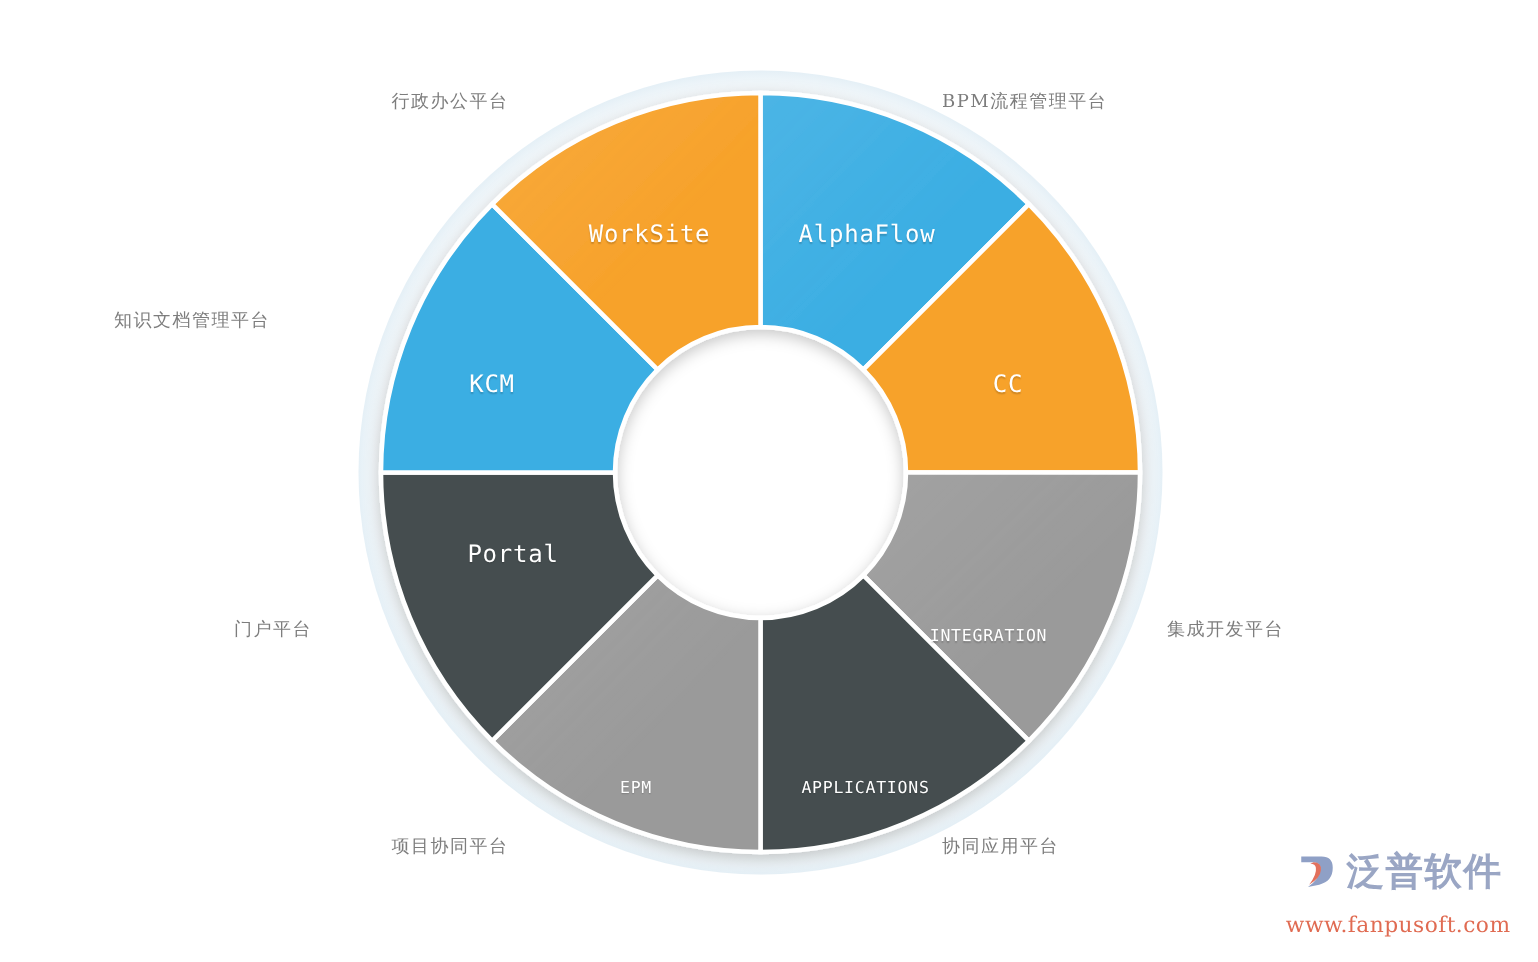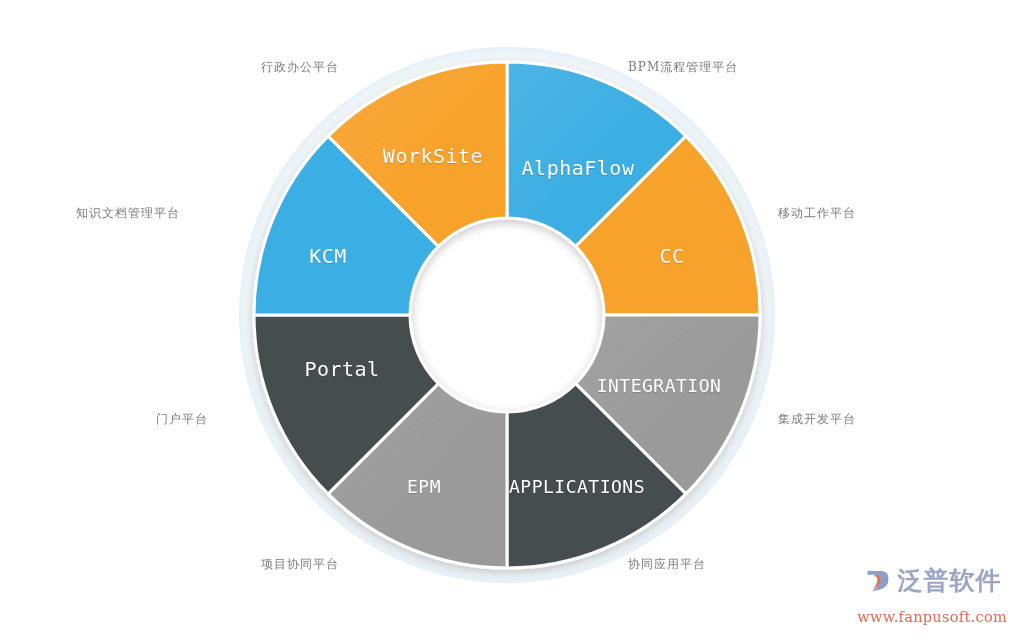--- a/index.html
+++ b/index.html
@@ -13,27 +13,27 @@
   #stage{position:absolute;left:0;top:0;width:1025px;height:641px;}
 
   .donut-svg{position:absolute;left:0;top:0;width:1025px;height:641px;}
 
   
   .seg-label{
     position:absolute;
     transform:translate(-50%,-50%);
     color:#ffffff;
     font-family:"DejaVu Sans Mono","Liberation Mono",monospace;
-    font-size:20px;
+    font-size:16px;
     letter-spacing:.5px;
     white-space:nowrap;
     pointer-events:none;
     text-shadow:0 1px 1px rgba(0,0,0,.18);
   }
-  .seg-label.small{font-size:18px;}
+  .seg-label.small{font-size:11px;margin-top:39px;}
 
   
   .cap{
     position:absolute;
     color:#7d7d7d;
     font-family:"DejaVu Serif","Liberation Serif",serif;
     font-size:12px;
     letter-spacing:1px;
     white-space:nowrap;
   }
@@ -134,32 +134,31 @@
         <path fill="url(#shBlue)" d="M 507 62 A 253 253 0 0 1 685.90 136.10 L 575.59 246.41 A 97 97 0 0 0 507 218 Z"></path>
         <path fill="url(#shBlue)" d="M 760 315 A 253 253 0 0 1 685.90 493.90 L 575.59 383.59 A 97 97 0 0 0 604 315 Z"></path>
         <path fill="url(#shBlue)" d="M 507 568 A 253 253 0 0 1 328.10 493.90 L 438.41 383.59 A 97 97 0 0 0 507 412 Z"></path>
         <path fill="url(#shBlue)" d="M 328.10 136.10 A 253 253 0 0 1 507 62 L 507 218 A 97 97 0 0 0 438.41 246.41 Z"></path>
       </g>
     </g>
   </svg>
 
 
   <div class="seg-label" style="left:433px;top:156px;">WorkSite</div>
-  <div class="seg-label" style="left:578px;top:156px;margin-top:12px;">AlphaFlow</div>
+  <div class="seg-label" style="left:578px;top:156px;">AlphaFlow</div>
   <div class="seg-label" style="left:328px;top:256px;">KCM</div>
   <div class="seg-label" style="left:672px;top:256px;">CC</div>
   <div class="seg-label" style="left:342px;top:369px;">Portal</div>
   <div class="seg-label small" style="left:659px;top:385px;">INTEGRATION</div>
   <div class="seg-label small" style="left:424px;top:486px;">EPM</div>
   <div class="seg-label small" style="left:577px;top:486px;">APPLICATIONS</div>
 
   <div class="cap" style="left:261px;top:59px;">行政办公平台</div>
   <div class="cap" style="left:76px;top:205px;">知识文档管理平台</div>
   <div class="cap" style="left:628px;top:59px;">BPM流程管理平台</div>
-  <div class="cap" style="left:778px;top:205px;">移动工作平台</div>
   <div class="cap" style="left:156px;top:411px;">门户平台</div>
   <div class="cap" style="left:778px;top:411px;">集成开发平台</div>
   <div class="cap" style="left:628px;top:556px;">协同应用平台</div>
   <div class="cap" style="left:261px;top:556px;">项目协同平台</div>
 
   <div class="logo">
     <div class="logo-row">
       <svg class="logo-mark" viewBox="0 0 40 40">
         <path d="M6 8 L24 8 Q34 8 34 18 Q34 30 22 33 L12 35 Q22 28 23 19 Q23.5 13 16 13 L6 13 Z" fill="#8fa0c6"></path>
         <path d="M17 13 Q24 13 23.5 20 Q23 27 13 33 Q20 24 19 18 Q18.5 14.5 14 14.5 Z" fill="#e2705c"></path>

